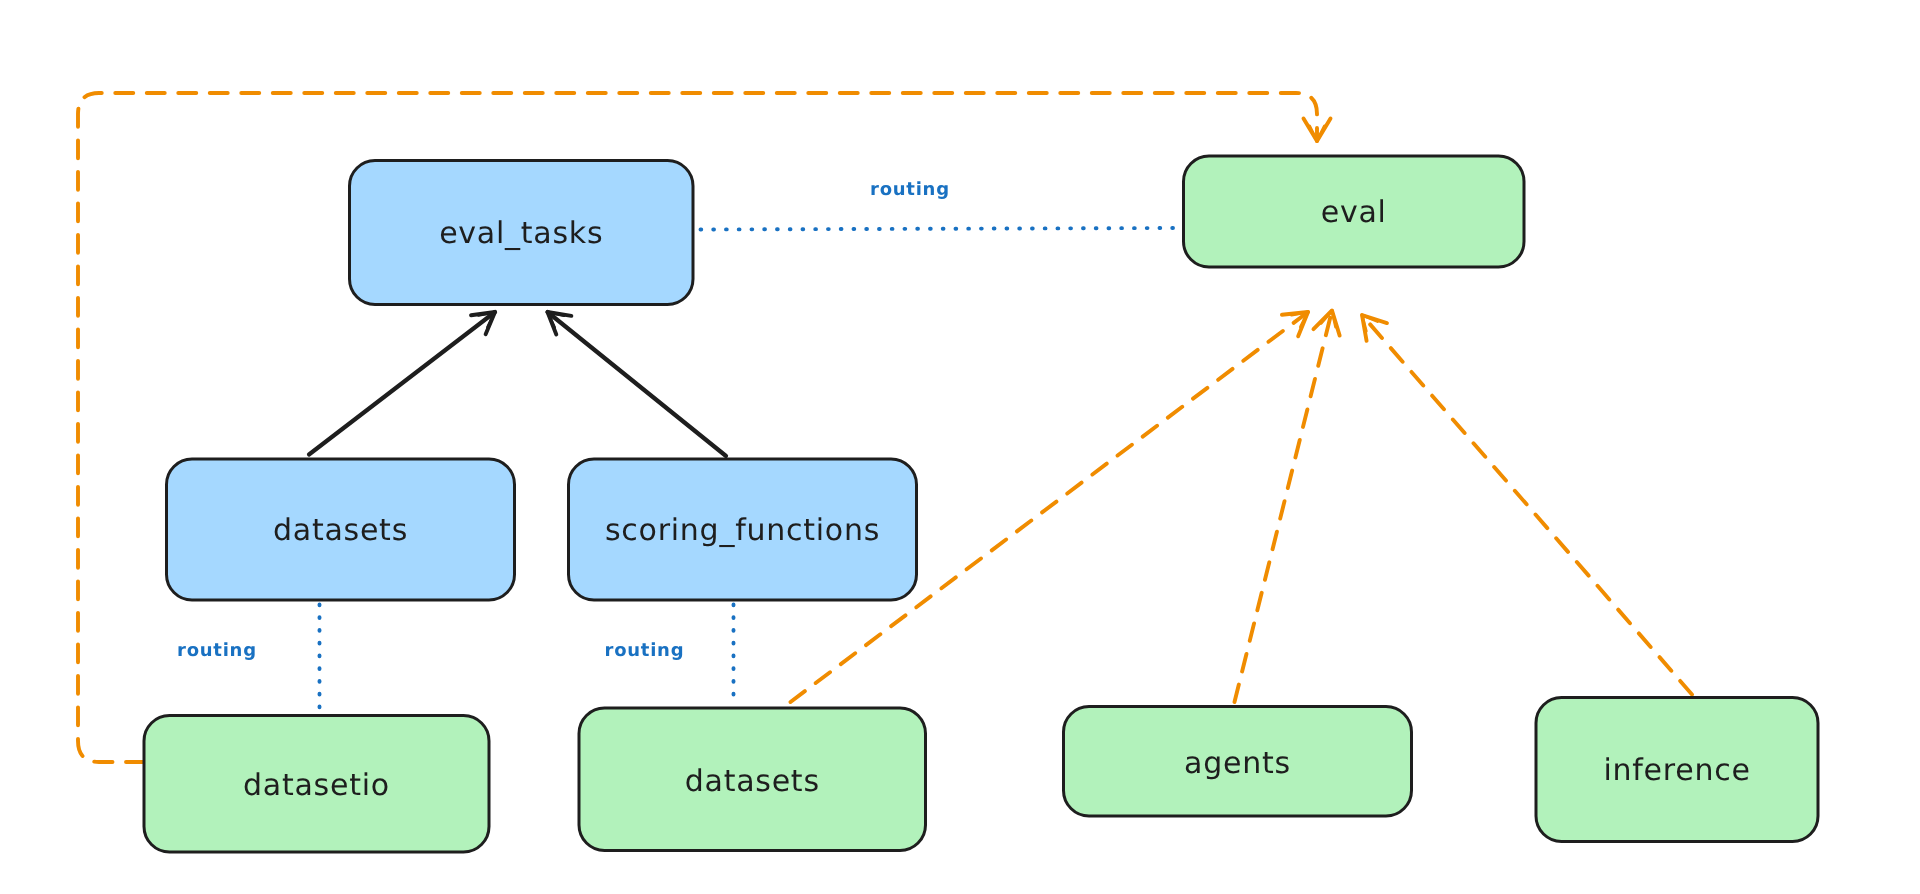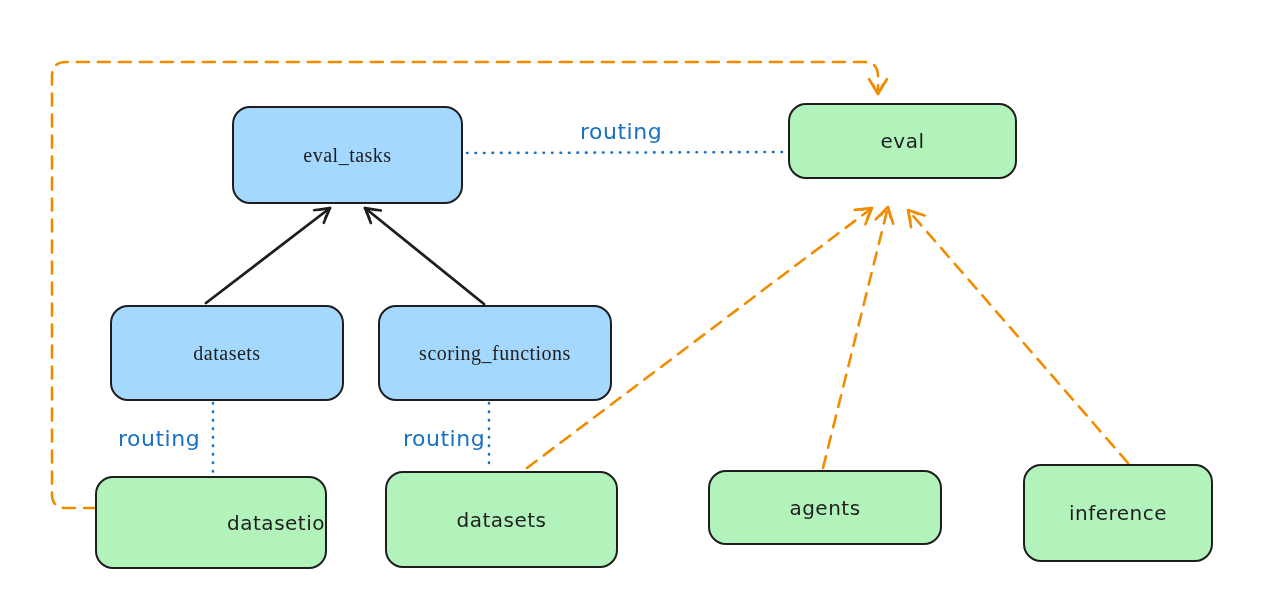--- a/index.html
+++ b/index.html
@@ -34,27 +34,27 @@
     position: absolute;
     border: 2.5px solid var(--stroke);
     border-radius: 18px;
     display: flex;
     align-items: center;
     justify-content: center;
     font-size: 20px;
     letter-spacing: 0.5px;
     z-index: 2;
   }
-  .node.api { background: var(--api-fill); font-family: Liberation Serif, serif; }
+  .node.api { background: var(--api-fill); }
   .node.provider { background: var(--provider-fill); }
   .edge-label {
     position: absolute;
     color: var(--routing-blue);
-    font-size: 22px;
-    font-weight: normal;
+    font-size: 12px;
+    font-weight: bold;
     letter-spacing: 0.5px;
     z-index: 3;
   }
 </style>
 </head>
 <body>
 
 <div class="canvas">
 
   <svg class="edges" viewBox="0 0 1280 596">
@@ -91,21 +91,21 @@
   </div>
 
   <div class="node api" style="left:98px; top:305px; width:234px; height:96px;margin-left:12px;">
     <span>datasets</span>
   </div>
 
   <div class="node api" style="left:378px; top:305px; width:234px; height:96px;">
     <span>scoring_functions</span>
   </div>
 
-  <div class="node provider" style="left:95px; top:476px; width:232px; height:93px;justify-content:flex-end;">
+  <div class="node provider" style="left:95px; top:476px; width:232px; height:93px;">
     <span>datasetio</span>
   </div>
 
   <div class="node provider" style="left:385px; top:471px; width:233px; height:97px;">
     <span>datasets</span>
   </div>
 
   <div class="node provider" style="left:708px; top:470px; width:234px; height:75px;">
     <span>agents</span>
   </div>

